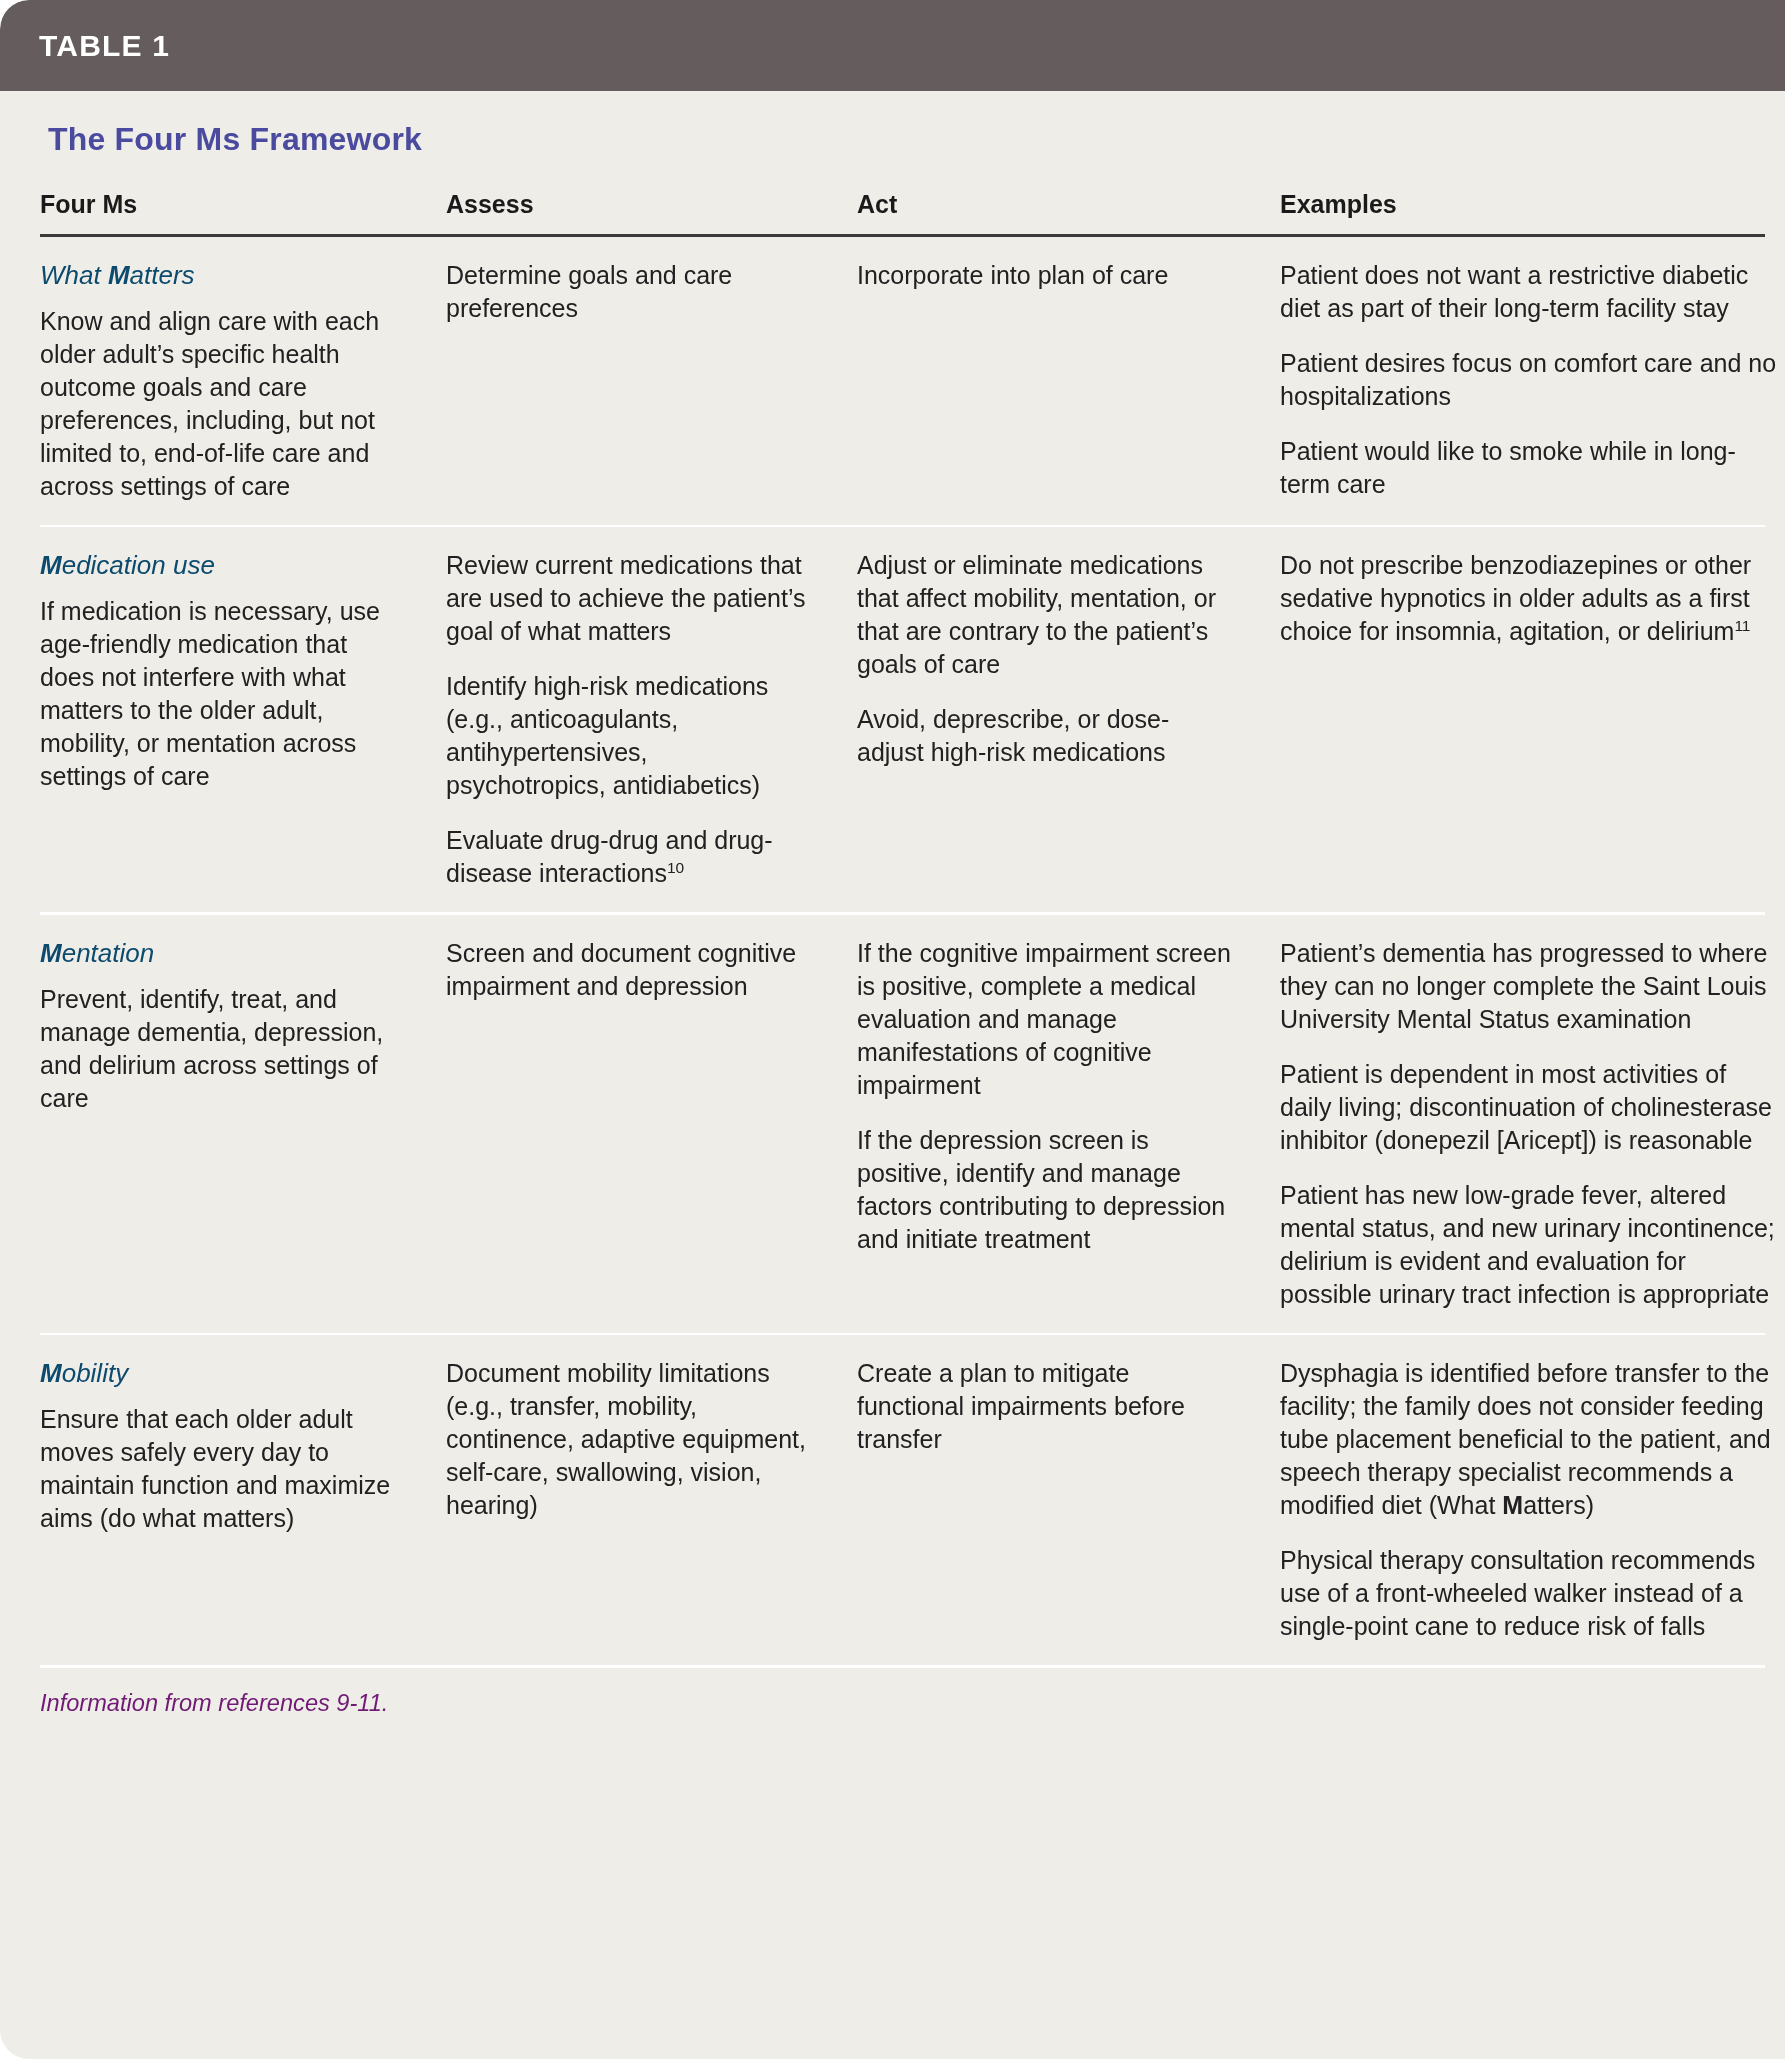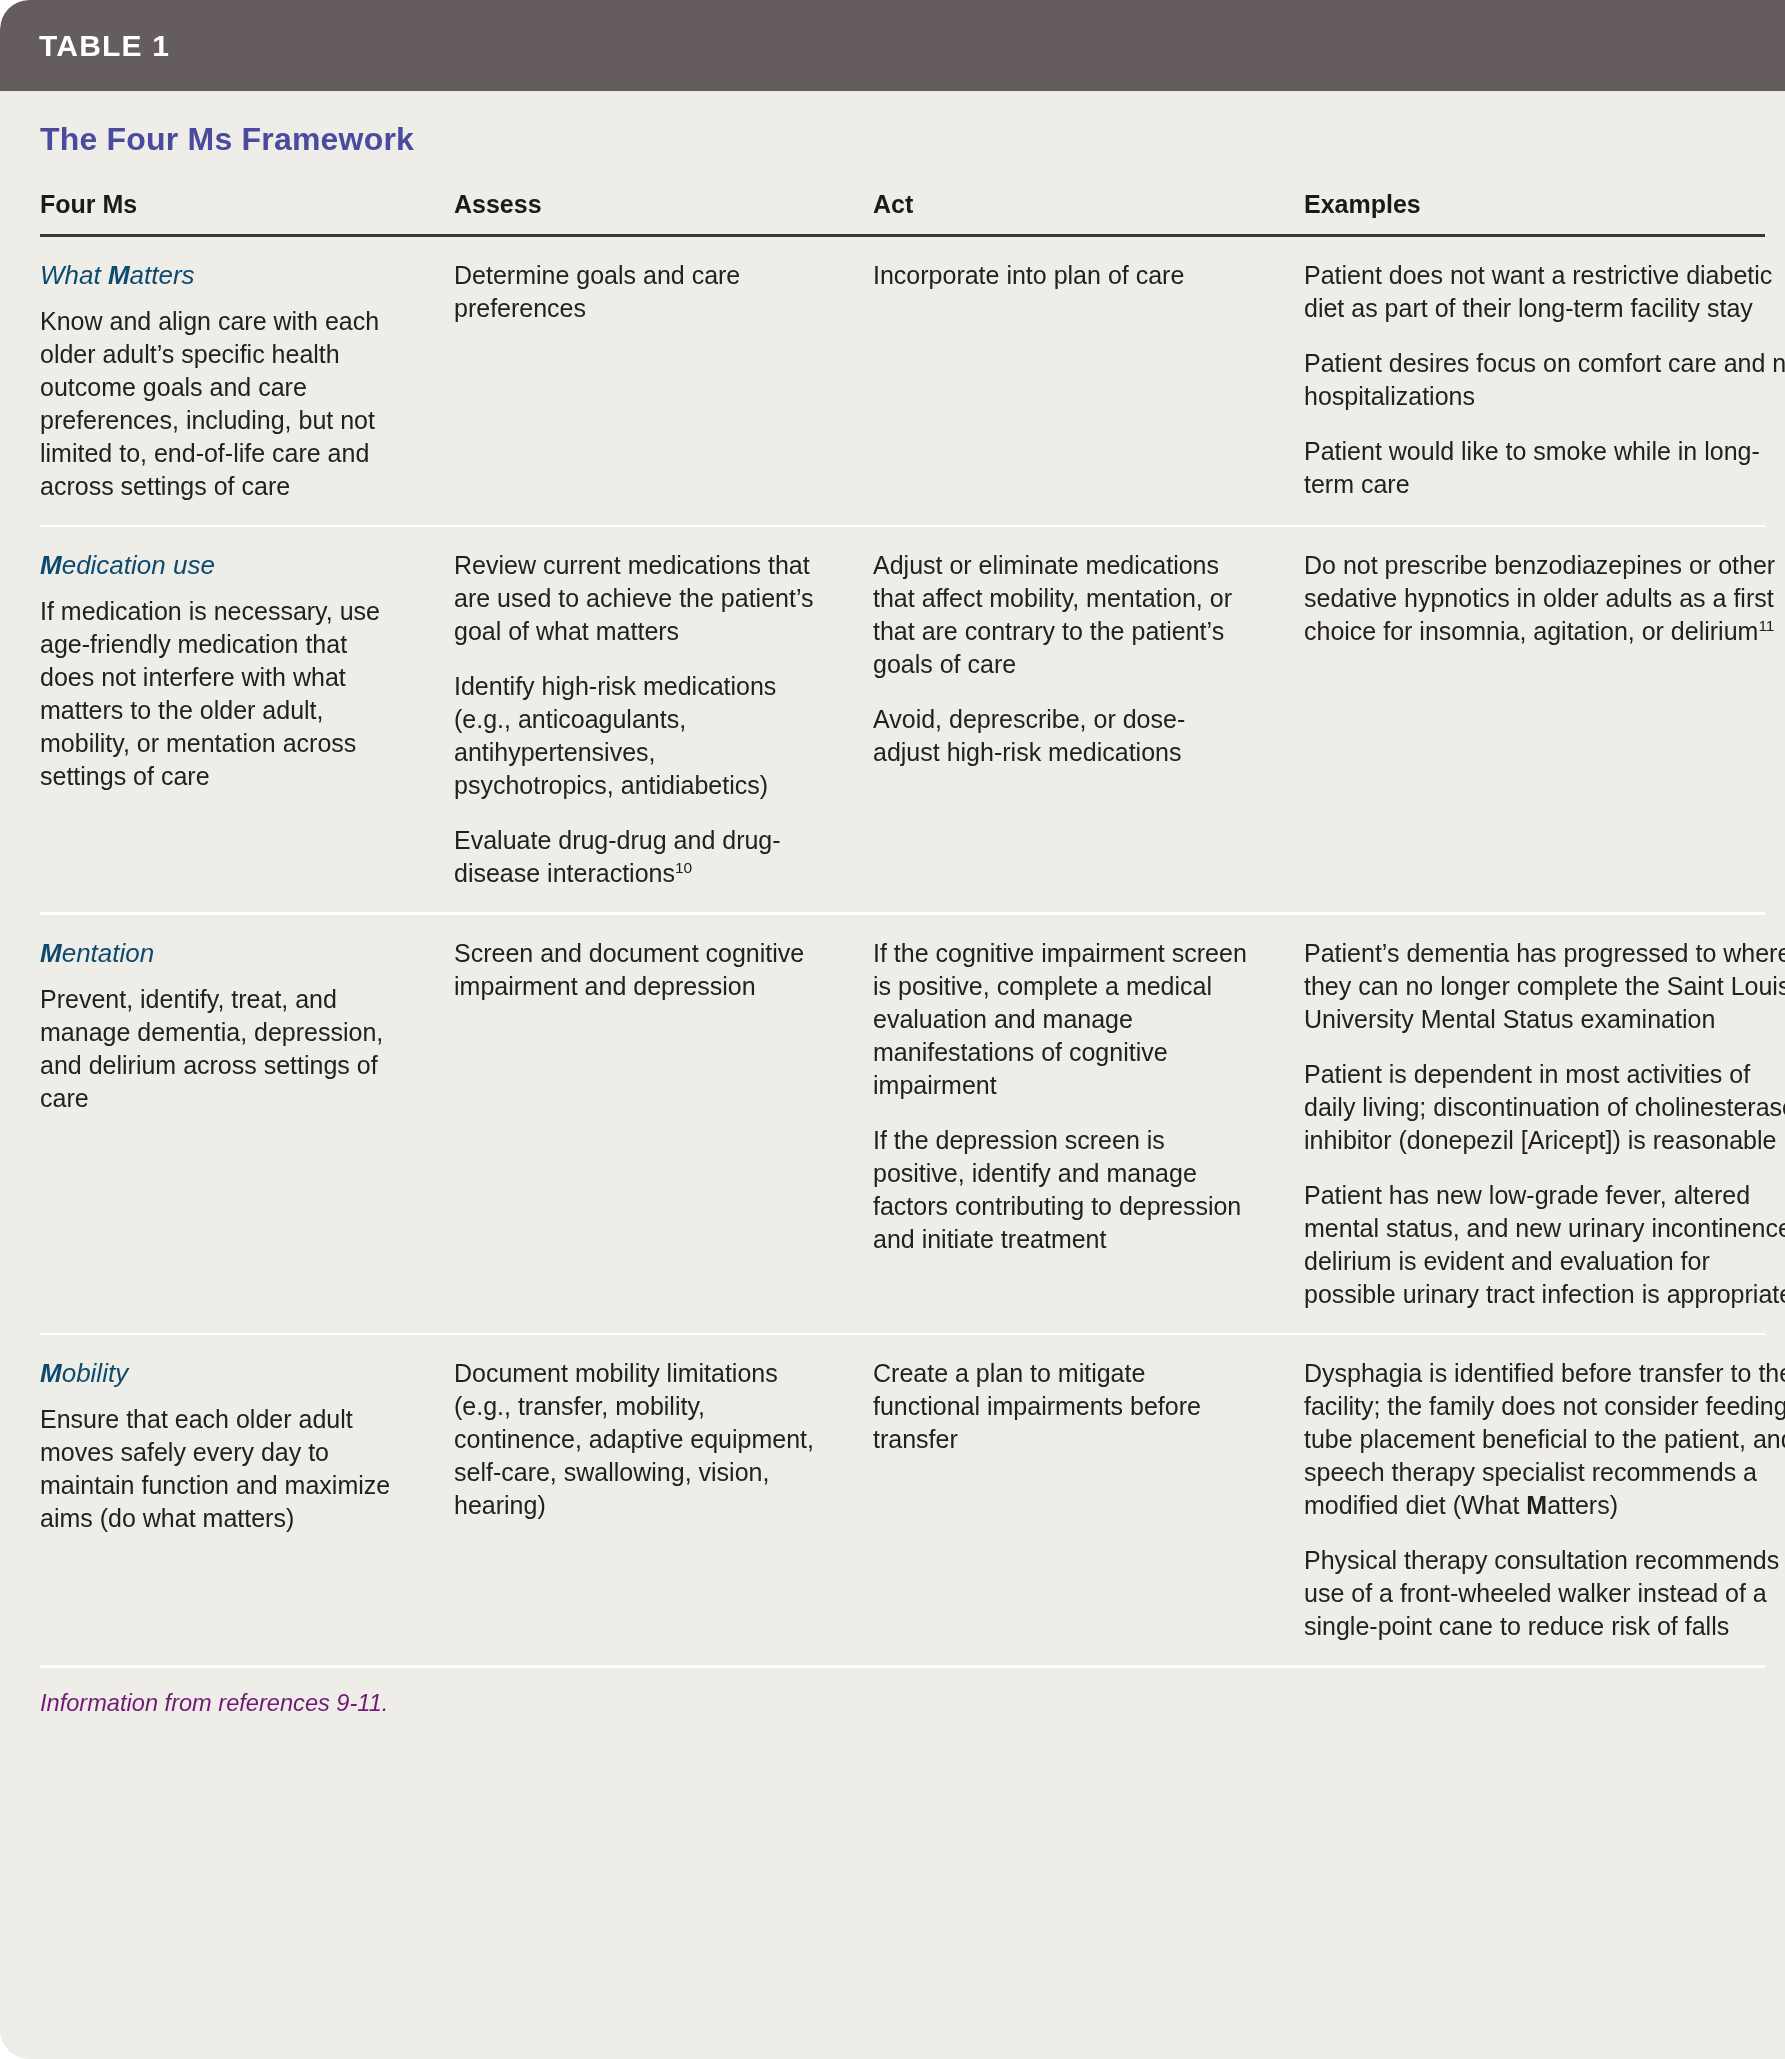--- a/index.html
+++ b/index.html
@@ -41,27 +41,28 @@
     letter-spacing: 1.2px;
   }
 
   
   .table-title {
     color: #4a4a9e;
     font-size: 32px;
     font-weight: bold;
     padding: 30px 0 0 40px;
     letter-spacing: 0.2px;
+    margin-left: 8px;
   }
 
   
   .grid-row {
     display: grid;
     grid-template-columns: 398px 403px 415px 540px;
-    column-gap: 16px;
+    column-gap: 8px;
     padding-left: 40px;
     padding-right: 4px;
     box-sizing: border-box;
   }
 
   .col-head {
     font-size: 25px;
     font-weight: bold;
     color: #1a1a1a;
     padding-bottom: 15px;

